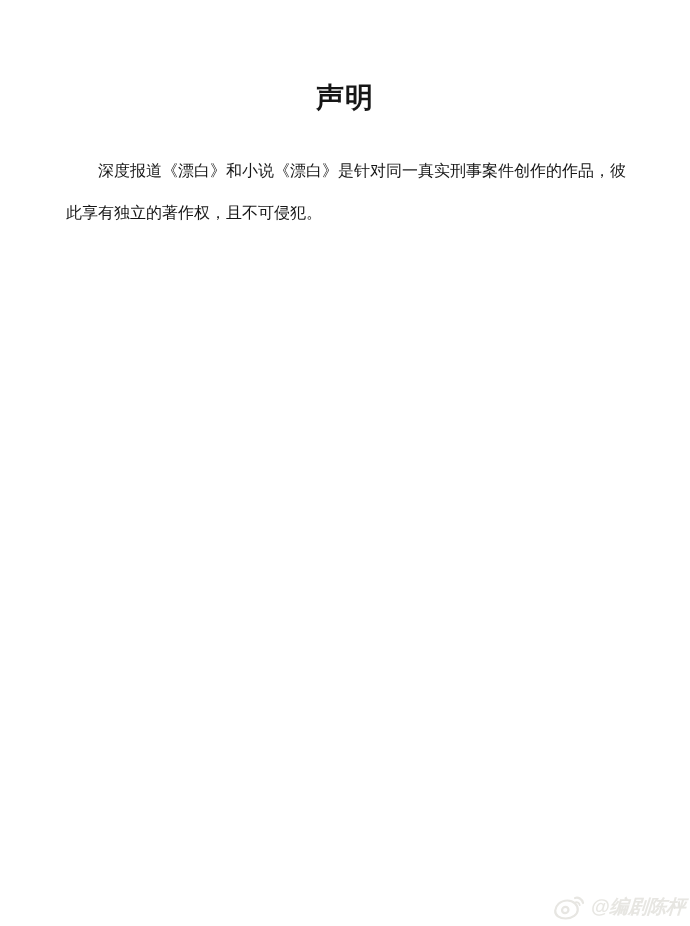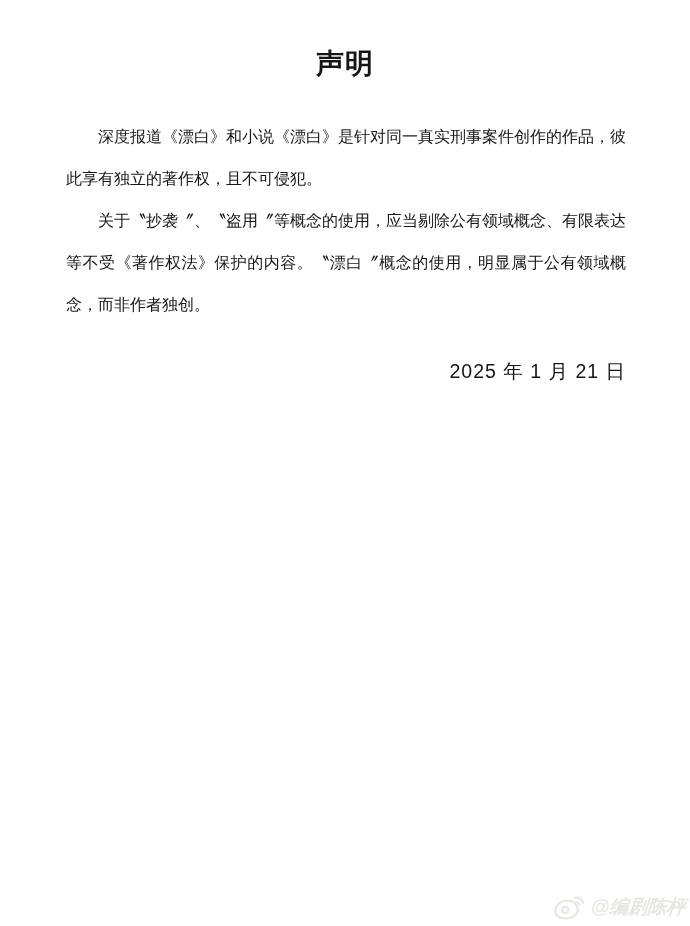--- a/index.html
+++ b/index.html
@@ -12,21 +12,21 @@
     width: 690px;
     height: 926px;
     margin: 0 auto;
     background: #ffffff;
     color: #161616;
     font-family: "Liberation Sans", sans-serif;
     overflow: hidden;
   }
   .doc-title {
     margin: 0;
-    padding-top: 48px;
+    padding-top: 82px;
     text-align: center;
     font-size: 28px;
     line-height: 32px;
     font-weight: 700;
     letter-spacing: 1px;
   }
   .doc-body {
     margin: 36px 64px 0 66px;
     font-size: 16px;
     line-height: 42px;
@@ -68,25 +68,23 @@
 </style>
 </head>
 <body>
 
 <div class="page">
 
   <h1 class="doc-title">声明</h1>
 
   <div class="doc-body" id="doc-body">
       <p>深度报道《漂白》和小说《漂白》是针对同一真实刑事案件创作的作品，彼此享有独立的著作权，且不可侵犯。</p>
-      <p>关于〝抄袭〞、〝盗用〞等概念的使用，应当剔除公有领域概念、有限表达等不受《著作权法》保护的内容。〝漂白〞概念的使用，明显属于公有领域概念，而非作者独创。</p>
     </div>
 
   <div class="signature-block">
-    <div class="sig-date">2025 年 1 月 21 日</div>
   </div>
 
   <div class="watermark">
     <span>
       <svg width="32" height="27" viewBox="0 0 32 27" aria-hidden="true">
         <g fill="none" stroke="currentColor" stroke-width="2.2" stroke-linecap="round">
           <path d="M13 7.5 C 5.5 7.5 1.5 13 1.5 17.5 C 1.5 22.5 6.5 25.5 12.5 25.5 C 19.5 25.5 24 21.5 24 17 C 24 12 19 7.5 13 7.5 Z"></path>
           <circle cx="11.5" cy="17" r="3.2"></circle>
           <path d="M20.5 5 C 23.5 3.8 27.5 6 28.8 10"></path>
           <path d="M21.2 9.2 C 23.2 8.7 25.2 10.2 25.7 12.2" stroke-width="1.7"></path>

